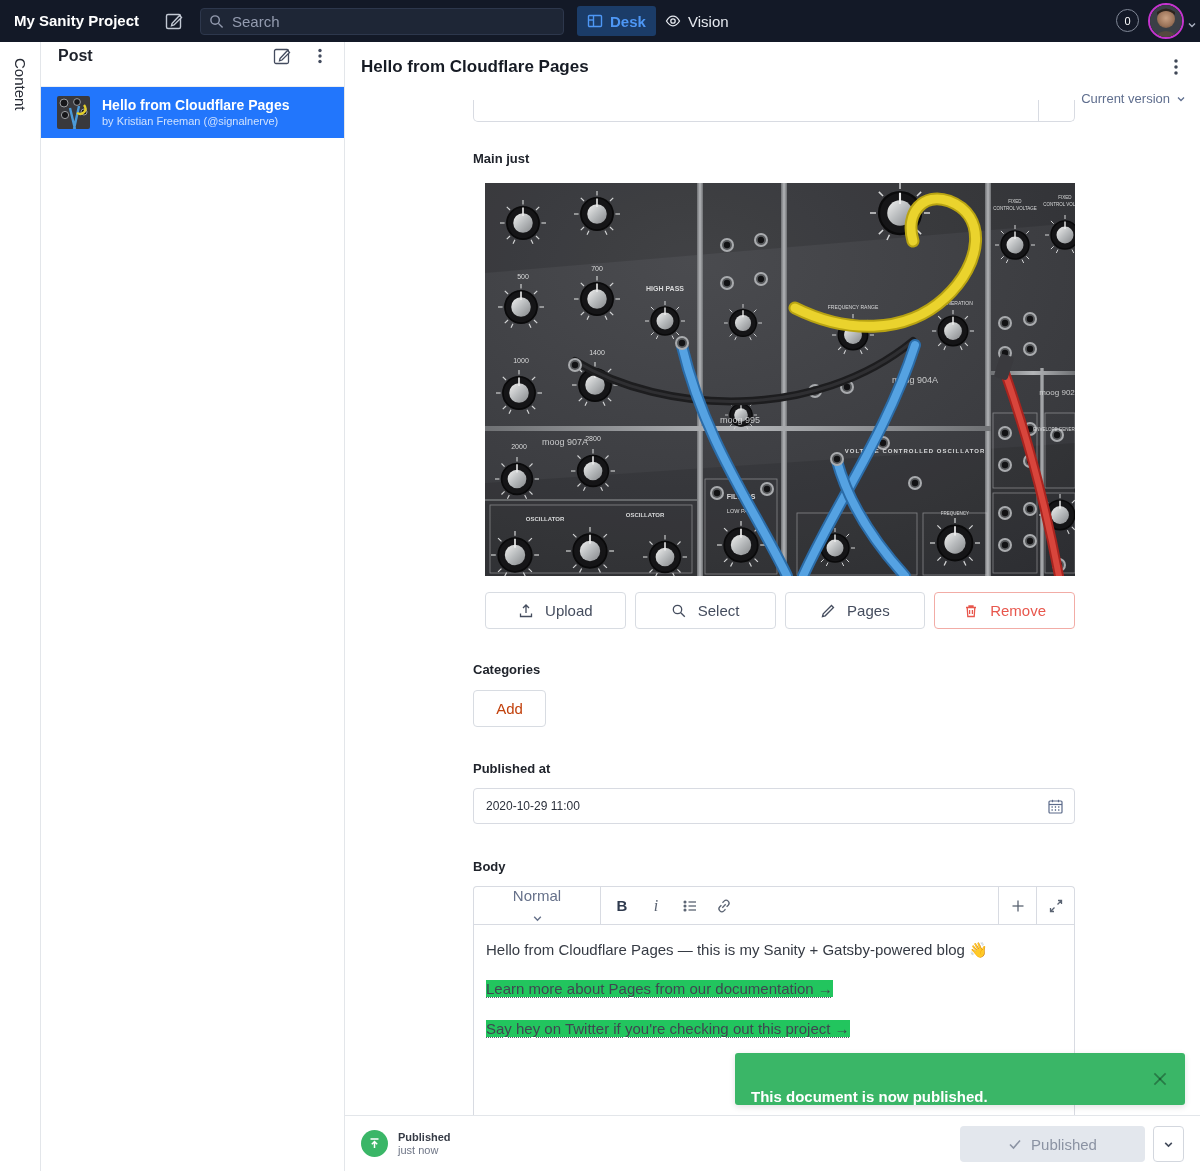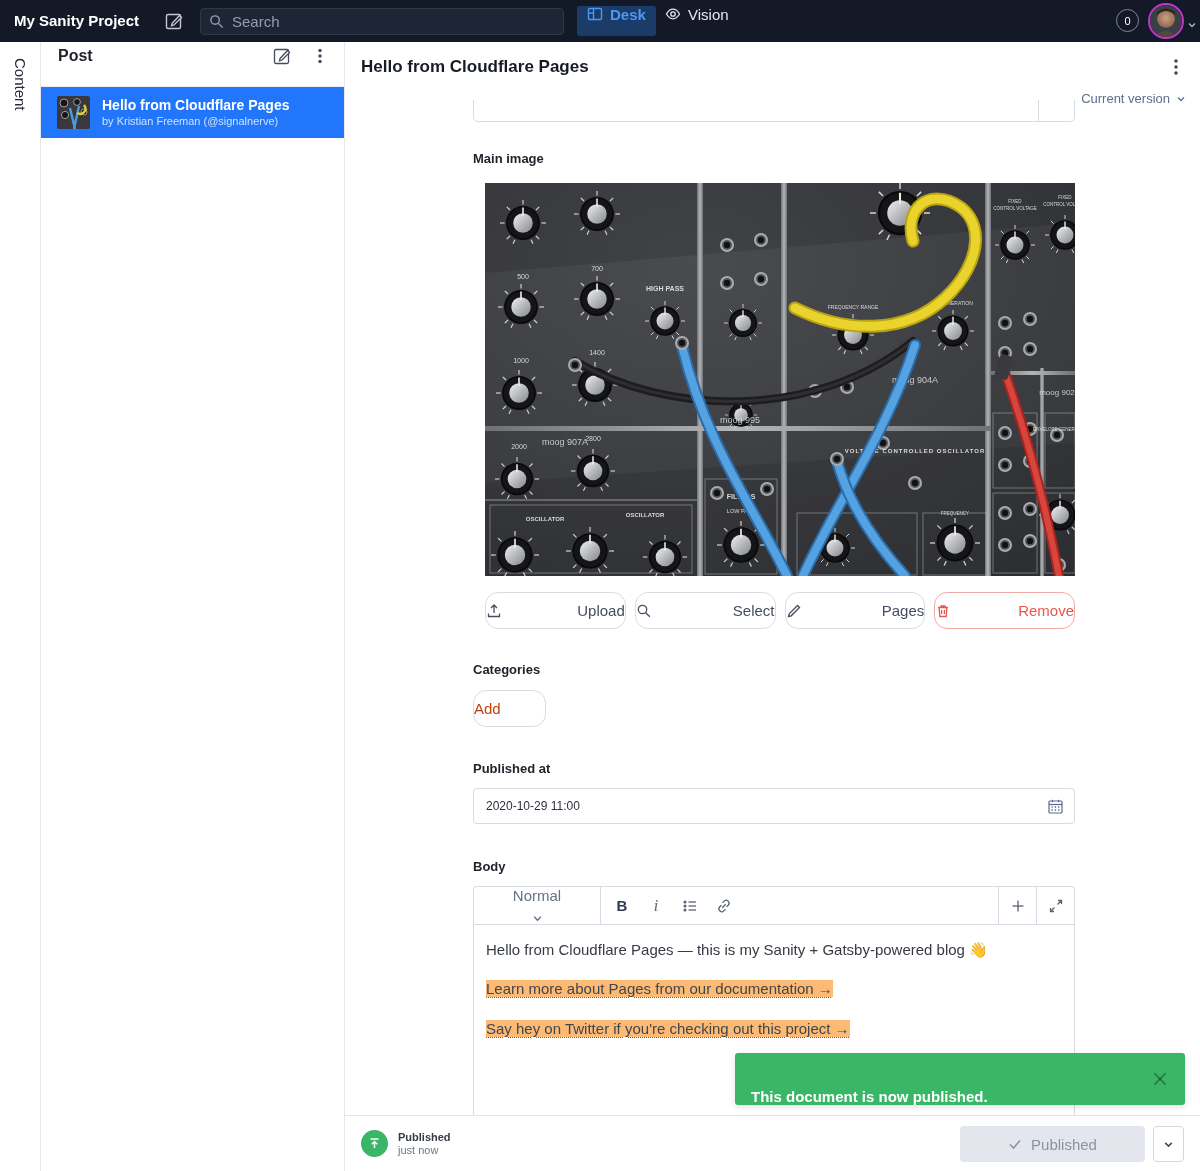--- a/index.html
+++ b/index.html
@@ -10,21 +10,21 @@
   .topbar { position:relative; width:1200px; height:42px; background:#131927; }
   .tb-title { position:absolute; left:14px; top:12px; color:#fff; font-size:15px; font-weight:700; }
   .tb-compose { position:absolute; left:164px; top:11px; width:20px; height:20px; color:#c3c9d4; }
   .tb-search { position:absolute; left:200px; top:8px; width:364px; height:27px;
                background:#1e2636; border:1px solid #2d374c; border-radius:4px;
                display:flex; align-items:center; padding:0 8px; }
   .tb-search svg { width:15px; height:15px; color:#949cb0; flex:0 0 auto; }
   .tb-search input { background:transparent; border:none; outline:none; color:#e6e9ef;
                      font-size:15px; margin-left:8px; width:300px; font-family:inherit; }
   .tb-search input::placeholder { color:#949cb0; }
-  .tb-tab { position:absolute; top:6px; height:30px; display:flex; gap:7px;
+  .tb-tab { position:absolute; top:6px; height:30px; display:flex; align-items:center; gap:7px;
             padding:0 10px; border-radius:3px; font-size:15px; color:#e6e9ef; cursor:pointer; }
   .tb-tab svg { width:16px; height:16px; }
   .tab-desk { left:577px; background:#1b3c68; color:#4e97f5; font-weight:600; }
   .tab-vision { left:655px; }
   .tb-badge { position:absolute; right:61px; top:9px; width:23px; height:23px; border-radius:50%;
               border:1px solid #818897; color:#fff; font-size:11px; display:flex;
               align-items:center; justify-content:center; }
   .tb-avatar { position:absolute; right:16px; top:3px; width:36px; height:36px; border-radius:50%;
                border:2px solid #c534cf; overflow:hidden; }
   .tb-caret { position:absolute; right:3px; top:16px; width:10px; height:10px; color:#aab1c0; }
@@ -55,22 +55,22 @@
   .version svg { width:10px; height:10px; }
 
   .cutoff-field { position:absolute; top:58px; left:128px; width:602px; height:22px;
                   border:1px solid #d8dbe2; border-top:none; border-radius:0 0 5px 5px; }
   .cutoff-div { position:absolute; right:35px; top:0; bottom:0; width:1px; background:#d8dbe2; }
 
   .f-label { position:absolute; left:128px; font-size:13px; font-weight:600; color:#20242c; }
   .main-img { position:absolute; top:141px; left:140px; width:590px; height:393px; background:#3a3b3f; }
   .img-btn-row { position:absolute; top:550px; left:140px; width:590px; height:37px;
                  display:flex; gap:9px; }
-  .btn { border:1px solid #d8dce2; border-radius:13px; background:#fff; color:#454d5e;
-         font-size:15px; display:flex; align-items:center; justify-content:space-between; gap:11px;
+  .btn { border:1px solid #d8dce2; border-radius:4px; background:#fff; color:#454d5e;
+         font-size:15px; display:flex; align-items:center; justify-content:center; gap:11px;
          cursor:pointer; font-family:inherit; }
   .img-btn-row .btn { flex:1; }
   .btn svg { width:16px; height:16px; }
   .btn.danger { color:#e8574d; border-color:#f2aca6; }
 
   .add-btn { position:absolute; top:648px; left:128px; width:73px; height:37px; color:#c2410c; }
   .date-input { position:absolute; top:746px; left:128px; width:602px; height:36px;
                 border:1px solid #d8dbe2; border-radius:4px; display:flex; align-items:center; }
   .date-input input { border:none; outline:none; flex:1; font-size:12px; color:#2b303b;
                       padding:0 12px; font-family:Liberation Sans, sans-serif; background:transparent; }
@@ -87,21 +87,21 @@
   .fmt-btn { width:26px; height:26px; display:flex; align-items:center; justify-content:center;
              color:#5a6372; cursor:pointer; font-size:15px; }
   .fmt-bold { font-weight:700; color:#2f3a4e; }
   .fmt-italic { font-style:italic; font-family:"Liberation Serif", serif; font-size:16px; }
   .fmt-btn svg { width:16px; height:16px; }
   .tb-cell { width:38px; border-left:1px solid #d8dbe2; display:flex; align-items:center;
              justify-content:center; color:#5a6372; cursor:pointer; }
   .tb-cell svg { width:16px; height:16px; }
   .be-content { padding:15px 12px; }
   .be-content p { font-size:15px; color:#363b44; margin-bottom:19px; line-height:1.35; }
-  .be-link { color:#3f4650; background:#fdba74; text-decoration:underline dotted #565d68 1px;
+  .be-link { color:#3f4650; background:#22c55e; text-decoration:underline dotted #565d68 1px;
              text-underline-offset:3px; cursor:pointer; }
 
   .toast { position:absolute; top:1011px; left:390px; width:450px; height:52px; background:#3ab667;
            border-radius:3px; display:flex; align-items:center; padding:0 16px; z-index:5;
            box-shadow:0 2px 6px rgba(0,0,0,.12); }
   .toast-msg { color:#fff; font-size:15px; font-weight:600; flex:1;margin-top:35px; }
   .toast-close { width:18px; height:18px; color:rgba(0,0,0,.32); cursor:pointer; }
 
   .footer { position:absolute; left:0; right:0; bottom:0; height:56px; background:#fff;
             border-top:1px solid #e3e6ea; z-index:6; }
@@ -232,21 +232,21 @@
       <span>Current version</span>
       <svg viewBox="0 0 10 10" fill="none" stroke="currentColor" stroke-width="1.3">
           <path d="M2 3.5 L5 6.5 L8 3.5"></path>
         </svg>
     </div>
 
     <div class="cutoff-field">
         <div class="cutoff-div"></div>
       </div>
 
-    <div class="f-label" style="top:109px">Main image</div>
+    <div class="f-label" style="top:109px">Main just</div>
     <div class="main-img">
       <svg viewBox="0 0 590 393" width="590" height="393">
         <defs>
           <radialGradient id="panelg" cx=".35" cy=".2" r="1.3">
             <stop offset="0" stop-color="#4a4b4f"></stop>
               <stop offset=".55" stop-color="#3a3b3f"></stop>
               <stop offset="1" stop-color="#2b2c30"></stop>
           </radialGradient>
           <linearGradient id="mcap" x1="0" y1="0" x2="1" y2="1">
             <stop offset="0" stop-color="#f1f1f0"></stop>

